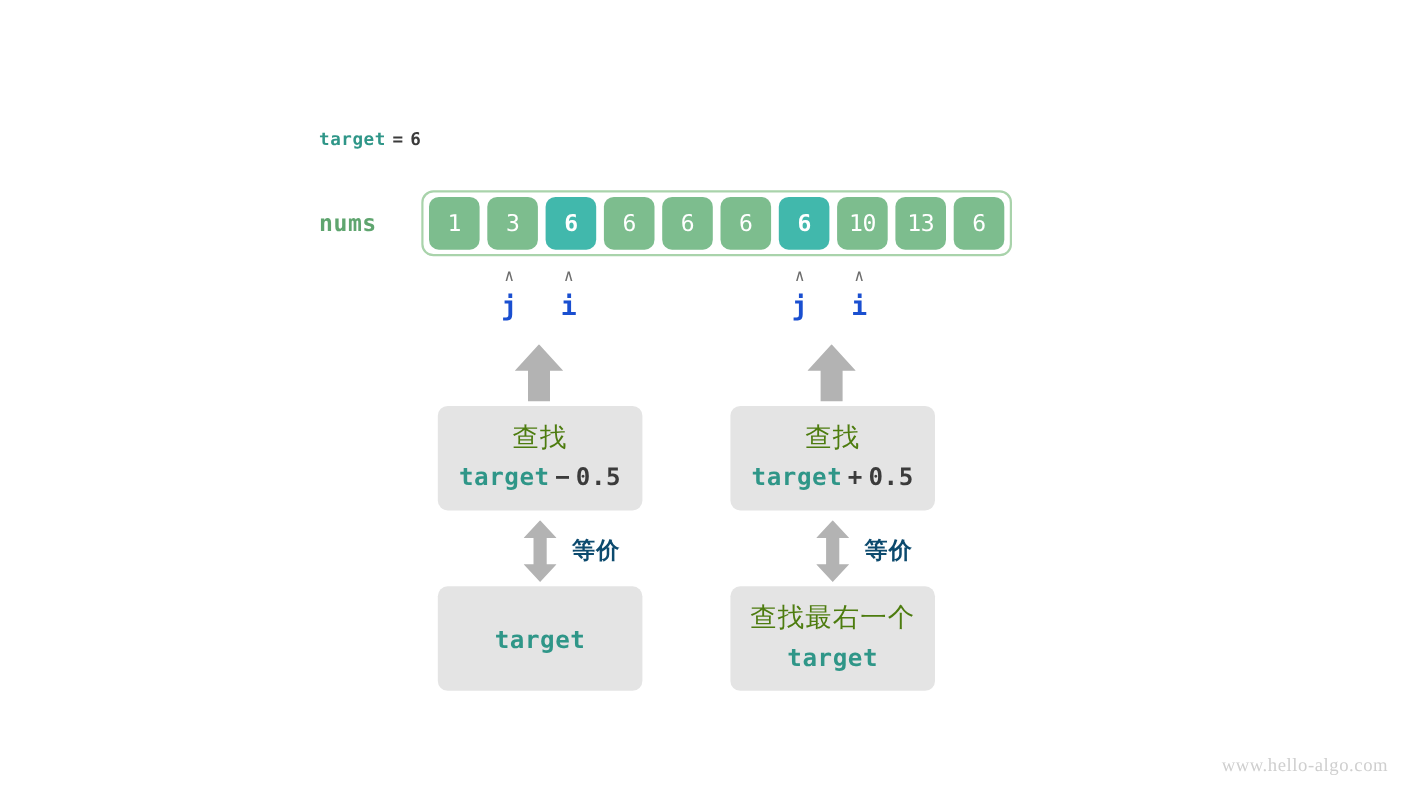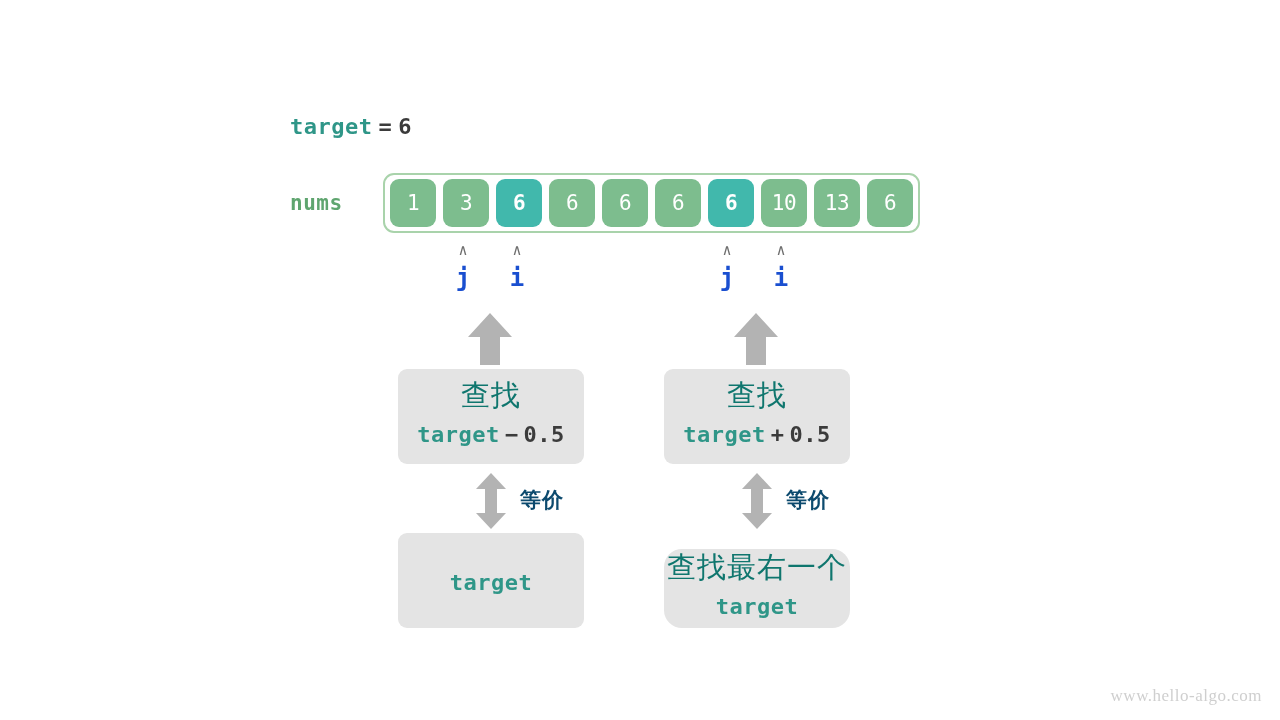--- a/index.html
+++ b/index.html
@@ -22,21 +22,21 @@
     width: 1280px;
     height: 720px;
   }
 
   
   .target-line {
     position: absolute;
     left: 290px;
     top: 112px;
     font-family: "DejaVu Sans Mono", monospace;
-    font-size: 22px;
+    font-size: 16px;
     font-weight: bold;
     letter-spacing: 0.5px;
     white-space: nowrap;
     line-height: 30px;
   }
   .tok-target { color: #2f9688; }
   .tok-eq     { color: #3b3b3b; padding: 0 6px; }
   .tok-val    { color: #3b3b3b; }
 
   
@@ -124,23 +124,23 @@
     width: 186px;
     background: #e4e4e4;
     border-radius: 9px;
     display: flex;
     flex-direction: column;
     align-items: center;
     justify-content: center;
     box-sizing: border-box;
   }
   .gbox .line1 {
-    font-family: Liberation Mono, monospace;
-    font-size: 29px;
-    color: #0f766e;
+    font-family: Liberation Serif, serif;
+    font-size: 24px;
+    color: #4d7c0f;
     line-height: 32px;
     letter-spacing: 1px;
   }
   .gbox .line2 {
     font-family: "DejaVu Sans Mono", monospace;
     font-size: 22px;
     font-weight: bold;
     line-height: 34px;
     margin-top: 4px;
     white-space: nowrap;
@@ -256,20 +256,20 @@
     <svg viewBox="0 0 30 56" width="30" height="56" aria-hidden="true">
       <polygon points="15,0 30,16 21,16 21,40 30,40 15,56 0,40 9,40 9,16 0,16" fill="#b3b3b3"></polygon>
     </svg>
   </div>
   <div class="eq-label" style="left:786px; top:486px;">等价</div>
 
   <div class="gbox" style="left:398px; top:533px; height:95px;">
     <div class="line2 m-target">target</div>
   </div>
 
-  <div class="gbox" style="left:664px; top:549px; height:79px;border-radius:18px;">
+  <div class="gbox" style="left:664px; top:533px; height:95px;">
     <div class="line1">查找最右一个</div>
     <div class="line2 m-target">target</div>
   </div>
 
   <div class="watermark">www.hello-algo.com</div>
 
 </div>
 
 </body></html>

